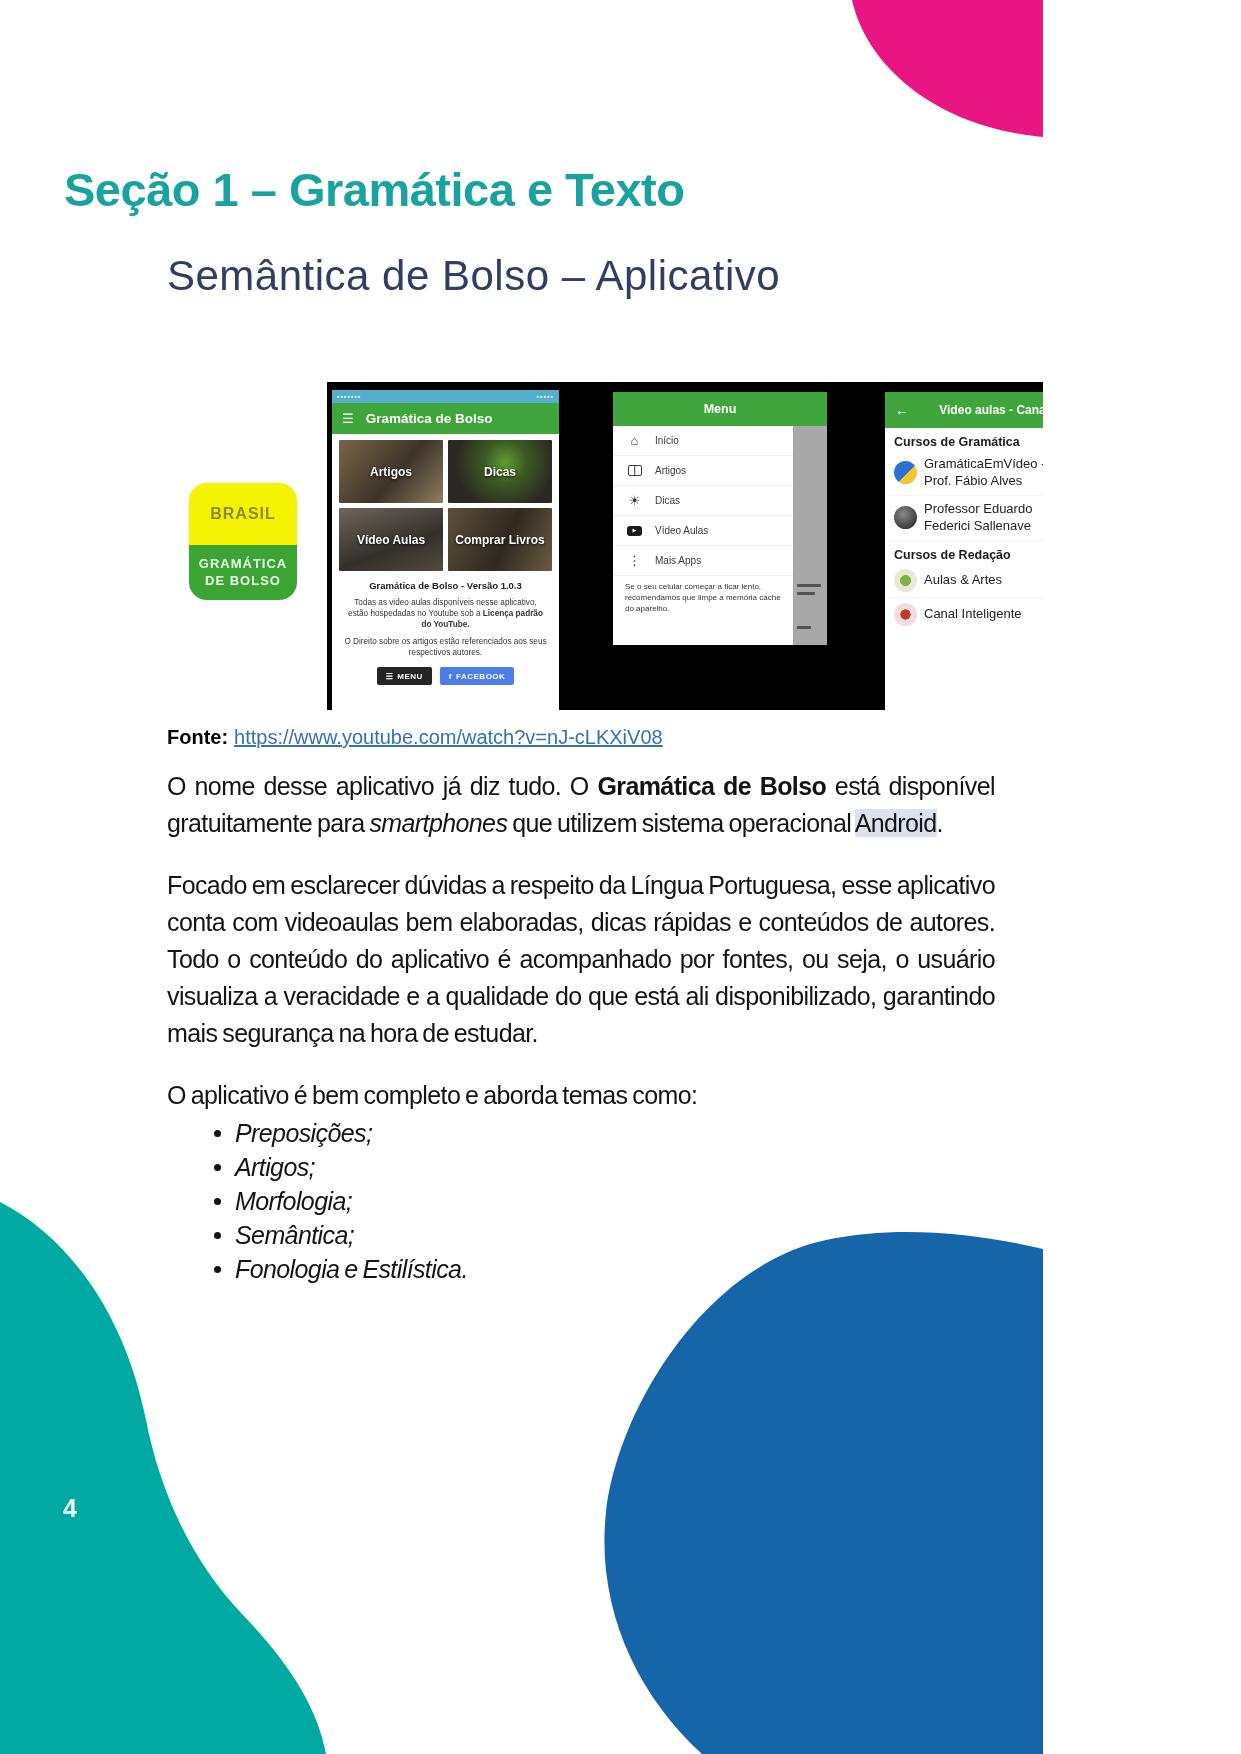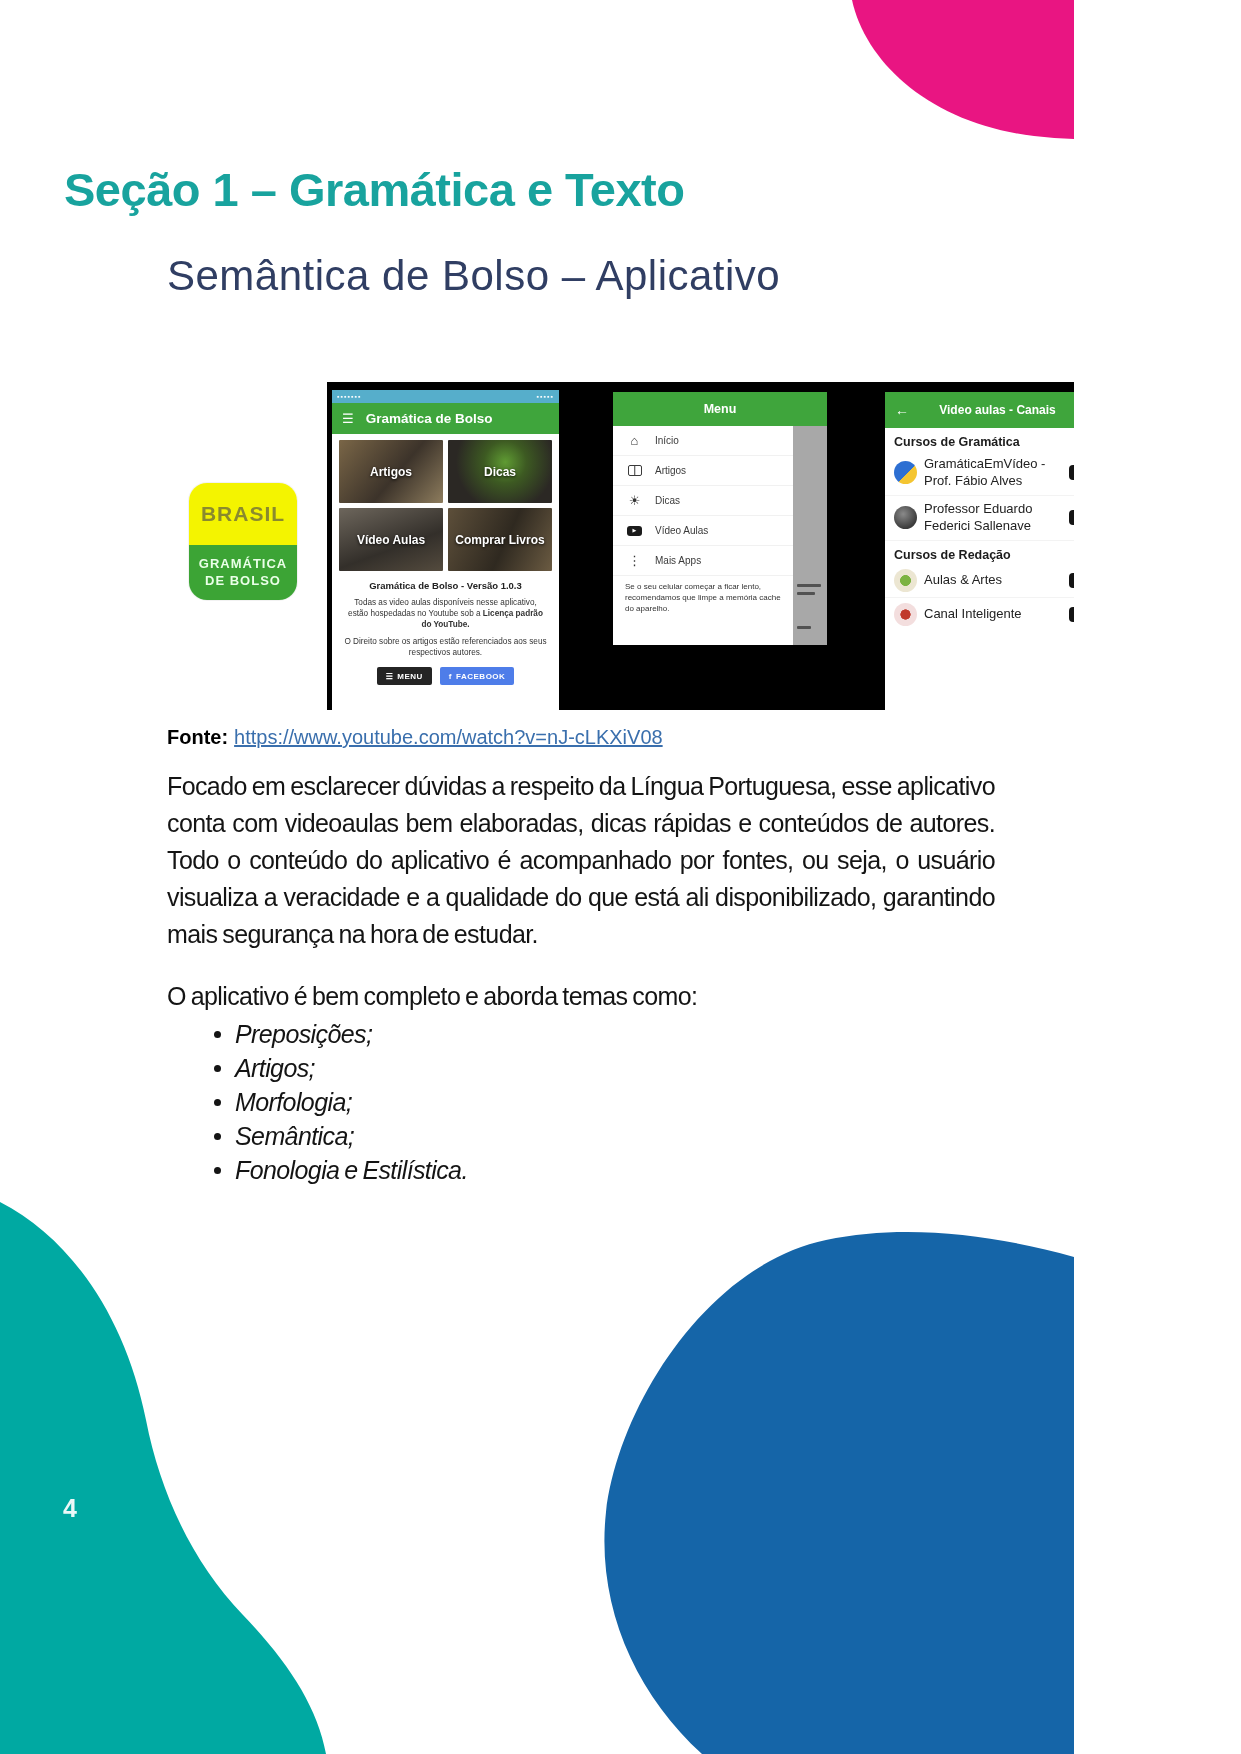--- a/index.html
+++ b/index.html
@@ -1,30 +1,30 @@
 <!DOCTYPE html>
 <html lang="pt"><head>
 <meta charset="utf-8">
 <style>
   html,body{margin:0;padding:0;background:#ffffff;}
   .page{position:relative;width:1043px;height:1754px;background:#fff;overflow:hidden;
-        font-family:"Liberation Sans", sans-serif;color:#151515;padding-left:31px;}
+        font-family:"Liberation Sans", sans-serif;color:#151515;}
   .blobs{position:absolute;inset:0;pointer-events:none;}
 
   
   .h1{position:absolute;left:64px;top:162px;font-size:47px;font-weight:800;
       letter-spacing:-0.5px;color:#18a39e;}
   .h2{position:absolute;left:167px;top:252px;font-size:42px;font-weight:300;
       color:#303e63;letter-spacing:0.5px;}
 
   
   .app-icon{position:absolute;left:189px;top:483px;width:108px;height:117px;
             border-radius:18px;overflow:hidden;box-shadow:0 0 0 1px rgba(0,0,0,.05);}
   .app-icon .top{height:62px;background:#f4f400;display:flex;align-items:center;justify-content:center;
-                 font-weight:800;font-size:21px;color:#8a8a2e;letter-spacing:1px;}
+                 font-weight:800;font-size:16px;color:#8a8a2e;letter-spacing:1px;}
   .app-icon .bot{height:55px;background:#3ca435;display:flex;flex-direction:column;align-items:center;
                  justify-content:center;color:#eaffe8;font-weight:800;font-size:13px;letter-spacing:1px;line-height:1.3;}
 
   
   .frame{position:absolute;left:327px;top:382px;width:786px;height:328px;background:#000;}
   .phone{position:absolute;background:#fff;overflow:hidden;}
   .p1{left:5px;top:8px;width:227px;height:320px;}
   .p2{left:286px;top:10px;width:214px;height:253px;}
   .p3{left:558px;top:10px;width:215px;height:318px;}
 
@@ -229,20 +229,21 @@
         <span class="yt-badge">▶</span>
       </div>
     </div>
   </div>
 
   <div class="fonte">
     <b>Fonte:</b><a href="#">https://www.youtube.com/watch?v=nJ-cLKXiV08</a>
   </div>
 
   <div class="textcol">
+    <p><span>O nome desse aplicativo já diz tudo. O </span><b>Gramática de Bolso</b><span> está disponível gratuitamente para </span><i>smartphones</i><span> que utilizem sistema operacional </span><span class="hl">Android</span><span>.</span></p>
     <p>Focado em esclarecer dúvidas a respeito da Língua Portuguesa, esse aplicativo conta com videoaulas bem elaboradas, dicas rápidas e conteúdos de autores. Todo o conteúdo do aplicativo é acompanhado por fontes, ou seja, o usuário visualiza a veracidade e a qualidade do que está ali disponibilizado, garantindo mais segurança na hora de estudar.</p>
     <p class="tight">O aplicativo é bem completo e aborda temas como:</p>
     <ul>
       <li>Preposições;</li>
       <li>Artigos;</li>
       <li>Morfologia;</li>
       <li>Semântica;</li>
       <li>Fonologia e Estilística.</li>
     </ul>
   </div>

